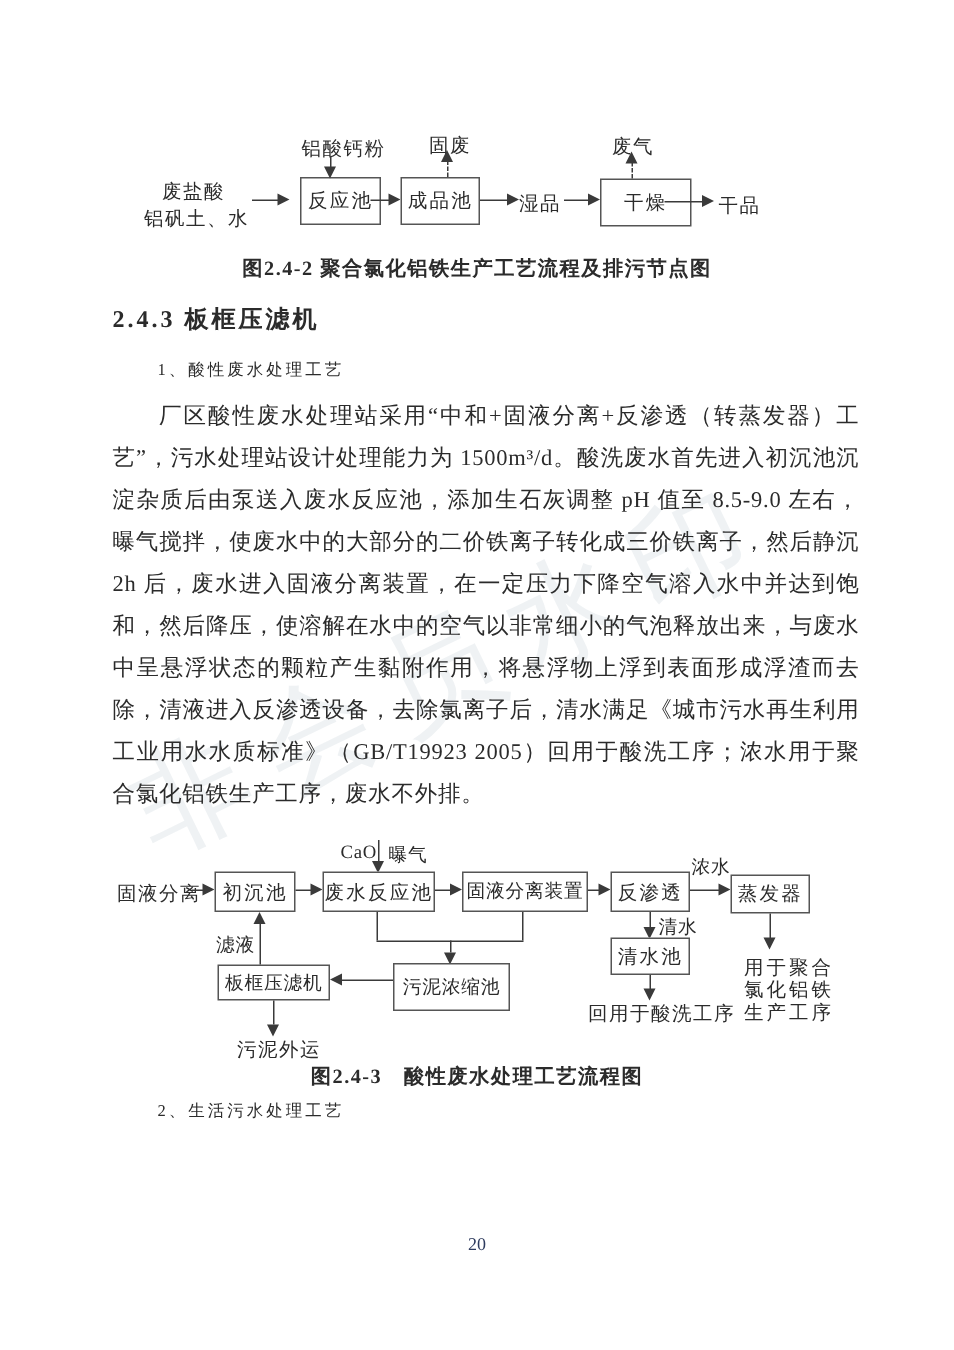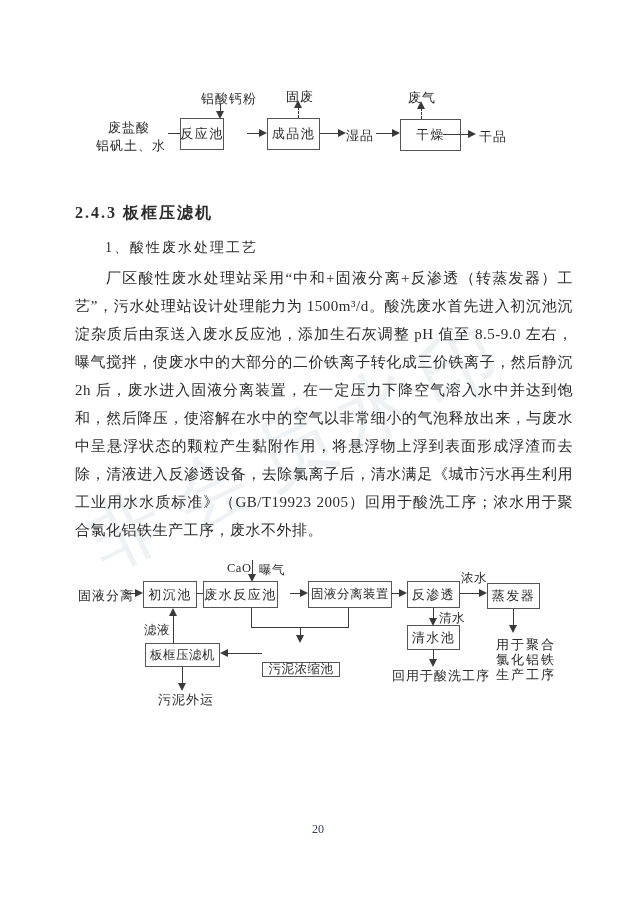--- a/index.html
+++ b/index.html
@@ -28,40 +28,40 @@
   .hline { position:absolute; height:0; border-top:1.4px solid #3a3a3a; display:block; }
   .vline { position:absolute; width:0; border-left:1.4px solid #3a3a3a; display:block; }
   .vline.dashed { border-left:1.4px dashed #3a3a3a; }
   .ar, .al, .au, .ad { position:absolute; width:0; height:0; display:block; }
   .ar { border-top:4.5px solid transparent; border-bottom:4.5px solid transparent; border-left:8px solid #3a3a3a; }
   .al { border-top:4.5px solid transparent; border-bottom:4.5px solid transparent; border-right:8px solid #3a3a3a; }
   .au { border-left:4.5px solid transparent; border-right:4.5px solid transparent; border-bottom:8px solid #3a3a3a; }
   .ad { border-left:4.5px solid transparent; border-right:4.5px solid transparent; border-top:8px solid #3a3a3a; }
   .caption { position:absolute; left:0; width:636px; text-align:center; font-size:13.5px; font-weight:bold; letter-spacing:1px; }
   .heading { position:absolute; font-size:16px; font-weight:600; letter-spacing:2px; white-space:nowrap; }
-  .subitem { position:absolute; font-size:14px; letter-spacing:2px; white-space:nowrap; }
+  .subitem { position:absolute; font-size:11px; letter-spacing:2px; white-space:nowrap; }
   .para {
     position:absolute; font-size:15px; line-height:28px; letter-spacing:0.5px;
     text-align:justify; text-indent:31px; width:498px;
   }
   .pagenum { position:absolute; left:0; width:636px; text-align:center; font-size:12px; color:#2e3b5e; }
 </style>
 </head>
 <body>
 
 <div class="page">
 
   <div class="watermark">非会员水印</div>
 
   <span class="lbl" style="left:108px;top:119px">废盐酸</span>
   <span class="lbl" style="left:96px;top:137px">铝矾土、水</span>
   <i class="hline" style="left:168px;top:133px;width:18px"></i>
   <i class="ar" style="left:185px;top:129px"></i>
 
-  <div class="fbox" style="left:180px;top:118px;width:44px;height:32px">反应池</div>
+  <div class="fbox" style="left:200px;top:118px;width:54px;height:32px">反应池</div>
   <span class="lbl" style="left:201px;top:90px">铝酸钙粉</span>
   <i class="vline" style="left:220px;top:104px;height:8px"></i>
   <i class="ad" style="left:216px;top:111px"></i>
 
   <i class="hline" style="left:247px;top:133px;width:13px"></i>
   <i class="ar" style="left:259px;top:129px"></i>
 
   <div class="fbox" style="left:267px;top:118px;width:53px;height:32px">成品池</div>
   <span class="lbl" style="left:286px;top:88px">固废</span>
   <i class="au" style="left:294px;top:100px"></i>
@@ -75,39 +75,40 @@
 
   <div class="fbox" style="left:400px;top:119px;width:61px;height:32px">干燥</div>
   <span class="lbl" style="left:408px;top:89px">废气</span>
   <i class="au" style="left:417px;top:101px"></i>
   <i class="vline dashed" style="left:421px;top:108px;height:11px"></i>
 
   <i class="hline" style="left:443px;top:134px;width:26px"></i>
   <i class="ar" style="left:468px;top:130px"></i>
   <span class="lbl" style="left:479px;top:128px">干品</span>
 
+  <div class="caption" style="top:170px">图2.4-2 聚合氯化铝铁生产工艺流程及排污节点图</div>
 
   <div class="heading" style="left:75px;top:203px">2.4.3 板框压滤机</div>
   <div class="subitem" style="left:105px;top:239px">1、酸性废水处理工艺</div>
   <div class="para" style="left:75px;top:264px">厂区酸性废水处理站采用“中和+固液分离+反渗透（转蒸发器）工艺”，污水处理站设计处理能力为 1500m³/d。酸洗废水首先进入初沉池沉淀杂质后由泵送入废水反应池，添加生石灰调整 pH 值至 8.5-9.0 左右，曝气搅拌，使废水中的大部分的二价铁离子转化成三价铁离子，然后静沉 2h 后，废水进入固液分离装置，在一定压力下降空气溶入水中并达到饱和，然后降压，使溶解在水中的空气以非常细小的气泡释放出来，与废水中呈悬浮状态的颗粒产生黏附作用，将悬浮物上浮到表面形成浮渣而去除，清液进入反渗透设备，去除氯离子后，清水满足《城市污水再生利用 工业用水水质标准》（GB/T19923 2005）回用于酸洗工序；浓水用于聚合氯化铝铁生产工序，废水不外排。</div>
 
   <span class="lbl" style="left:78px;top:587px">固液分离</span>
   <i class="hline" style="left:128px;top:593px;width:8px"></i>
   <i class="ar" style="left:135px;top:589px"></i>
 
   <div class="fbox" style="left:143px;top:581px;width:54px;height:27px">初沉池</div>
   <i class="hline" style="left:197px;top:593px;width:11px"></i>
   <i class="ar" style="left:207px;top:589px"></i>
 
   <span class="lbl sm" style="left:227px;top:561px">CaO</span>
   <i class="vline" style="left:252px;top:560px;height:14px"></i>
   <i class="ad" style="left:248px;top:574px"></i>
   <span class="lbl sm" style="left:259px;top:562px">曝气</span>
 
-  <div class="fbox" style="left:203px;top:581px;width:75px;height:27px">废水反应池</div>
+  <div class="fbox" style="left:215px;top:581px;width:75px;height:27px">废水反应池</div>
   <i class="hline" style="left:290px;top:593px;width:11px"></i>
   <i class="ar" style="left:300px;top:589px"></i>
 
   <div class="fbox sm" style="left:308px;top:581px;width:84px;height:27px">固液分离装置</div>
   <i class="hline" style="left:392px;top:593px;width:8px"></i>
   <i class="ar" style="left:399px;top:589px"></i>
 
   <div class="fbox" style="left:407px;top:581px;width:53px;height:27px">反渗透</div>
   <span class="lbl sm" style="left:461px;top:570px">浓水</span>
   <i class="hline" style="left:460px;top:593px;width:20px"></i>
@@ -129,30 +130,32 @@
   <span class="lbl" style="left:496px;top:636px;letter-spacing:2px">用于聚合</span>
   <span class="lbl" style="left:496px;top:651px;letter-spacing:2px">氯化铝铁</span>
   <span class="lbl" style="left:496px;top:666px;letter-spacing:2px">生产工序</span>
 
   <i class="vline" style="left:251px;top:608px;height:19px"></i>
   <i class="vline" style="left:348px;top:608px;height:19px"></i>
   <i class="hline" style="left:251px;top:627px;width:98px"></i>
   <i class="vline" style="left:300px;top:627px;height:8px"></i>
   <i class="ad" style="left:296px;top:635px"></i>
 
-  <div class="fbox sm" style="left:262px;top:662px;width:78px;height:15px">污泥浓缩池</div>
+  <div class="fbox sm" style="left:262px;top:642px;width:78px;height:32px">污泥浓缩池</div>
   <i class="al" style="left:220px;top:649px"></i>
   <i class="hline" style="left:228px;top:653px;width:34px"></i>
 
   <div class="fbox sm" style="left:145px;top:643px;width:75px;height:24px">板框压滤机</div>
   <i class="au" style="left:169px;top:608px"></i>
   <i class="vline" style="left:173px;top:615px;height:28px"></i>
   <span class="lbl sm" style="left:144px;top:622px">滤液</span>
 
   <i class="vline" style="left:182px;top:667px;height:16px"></i>
   <i class="ad" style="left:178px;top:683px"></i>
   <span class="lbl" style="left:158px;top:691px">污泥外运</span>
 
+  <div class="caption" style="top:709px">图2.4-3　酸性废水处理工艺流程图</div>
 
+  <div class="subitem" style="left:105px;top:733px">2、生活污水处理工艺</div>
 
   <div class="pagenum" style="top:822px">20</div>
 
 </div>
 
 </body></html>

